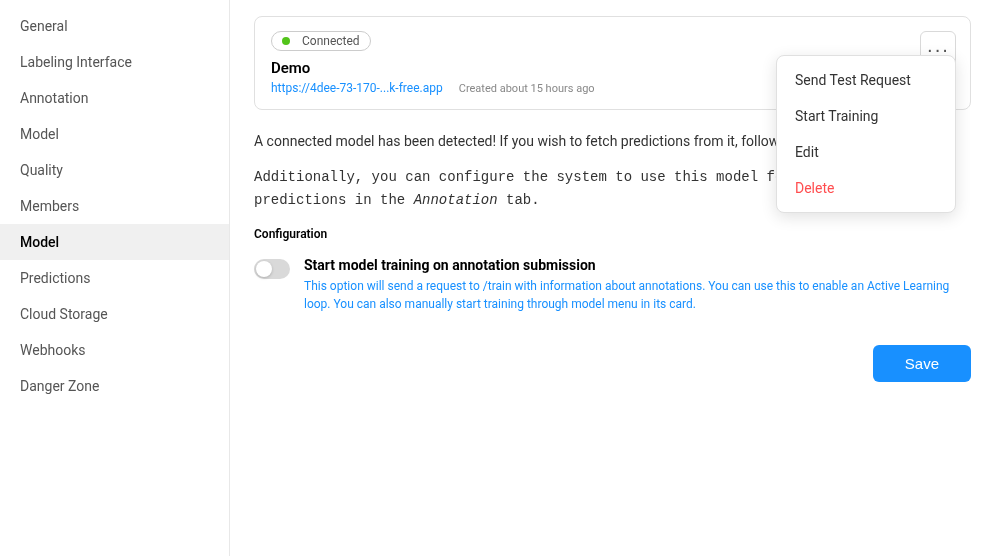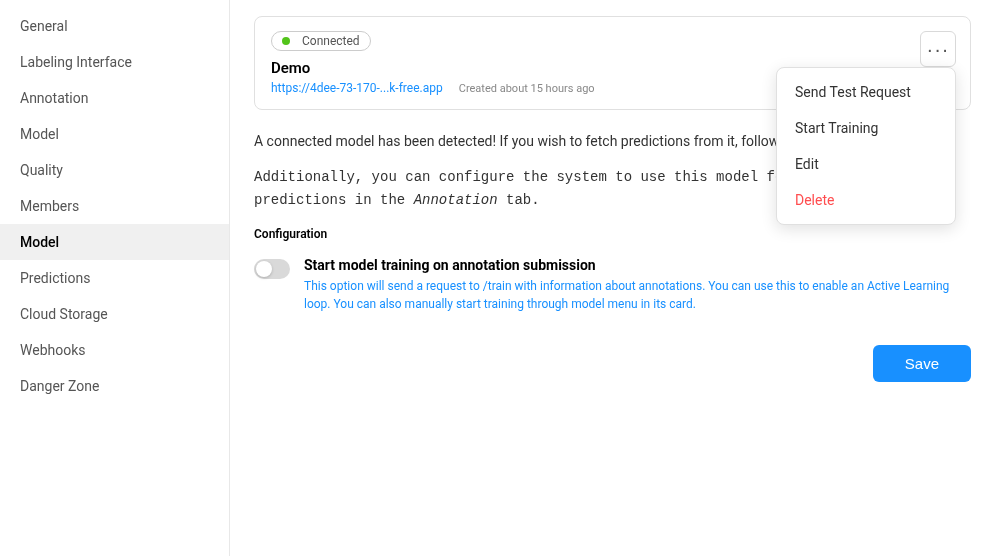--- a/index.html
+++ b/index.html
@@ -118,21 +118,21 @@
       align-items: center;
       justify-content: center;
       font-size: 18px;
       color: #555;
       letter-spacing: 1px;
     }
 
     
     .dropdown-menu {
       position: absolute;
-      top: 50px;
+      top: 38px;
       right: 14px;
       background: #fff;
       border: 1px solid #e0e0e0;
       border-radius: 8px;
       box-shadow: 0 4px 16px rgba(0,0,0,0.12);
       z-index: 100;
       min-width: 180px;
       padding: 6px 0;
     }
     .dropdown-item {

